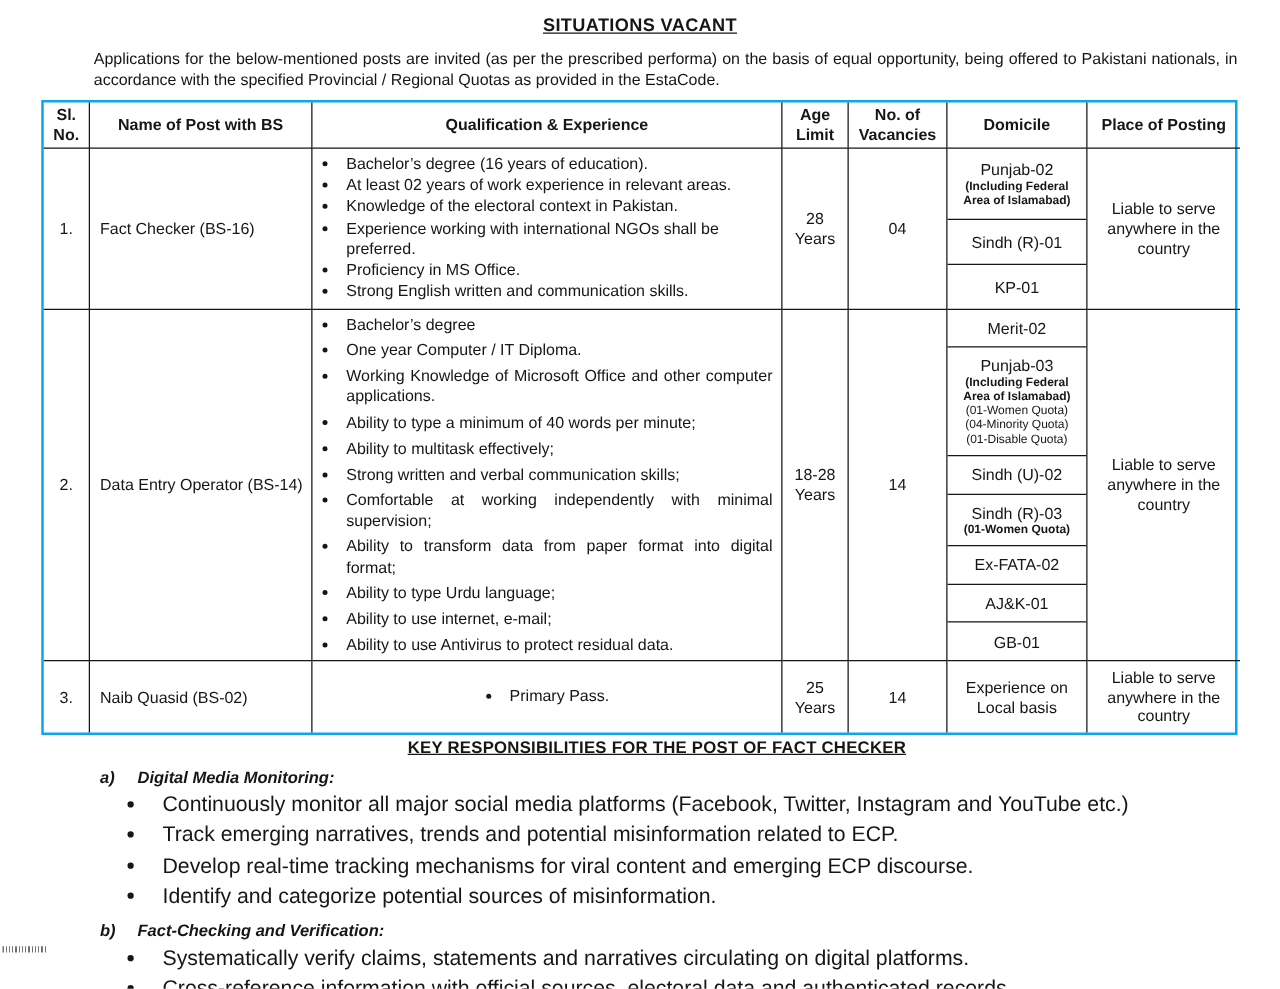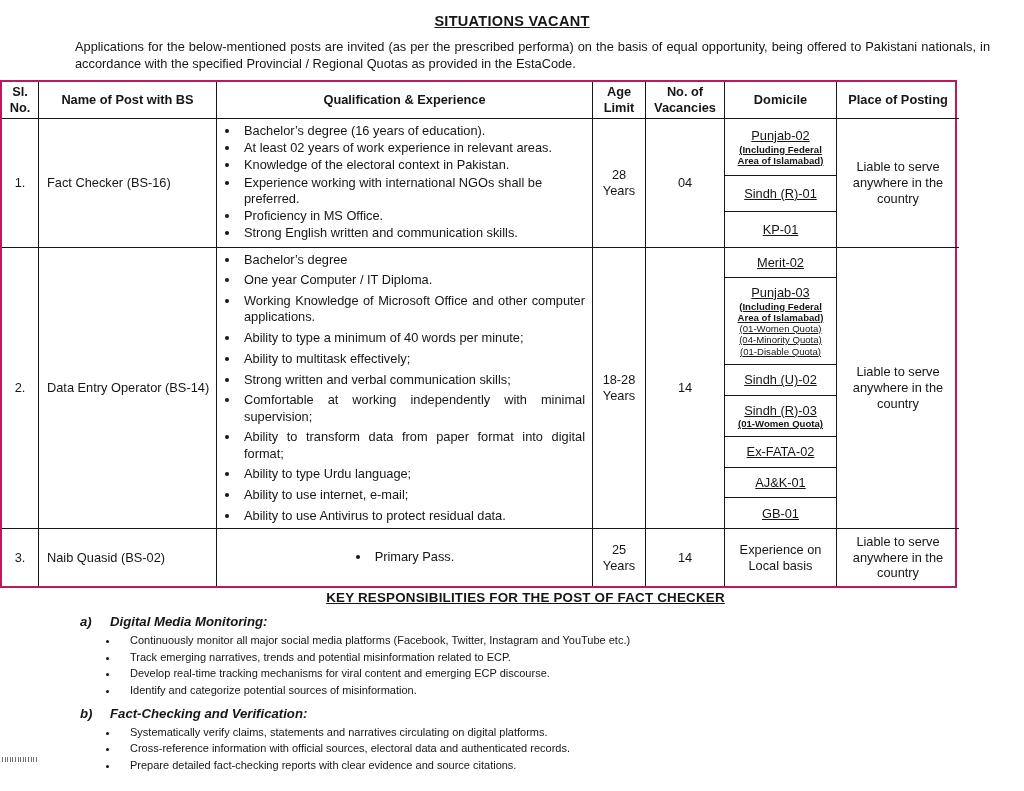--- a/index.html
+++ b/index.html
@@ -25,24 +25,25 @@
   }
   .intro {
     margin: 9px 34px 7px 75px;
     font-size: 12.8px;
     line-height: 1.36;
     text-align: justify;
   }
 
   
   .vtable {
+    margin-left: 33px;
     width: 957px;
     display: grid;
     grid-template-columns: 37px 178px 376px 53px 79px 112px 122px;
-    border: 2px solid #be185d;
+    border: 2px solid #0ea5e9;
   }
   .c {
     border-right: 1.5px solid #161616;
     border-bottom: 1.5px solid #161616;
     font-size: 12.8px;
     display: flex;
     align-items: center;
     justify-content: center;
     text-align: center;
     padding: 3px 4px;
@@ -70,21 +71,21 @@
     margin: 0;
     padding-left: 17px;
     list-style: disc;
   }
   .qual li { line-height: 1.27; margin: 0 0 1px 0; padding-left: 4px; }
   .qual.spaced li { margin-bottom: 4.5px; text-align: justify; }
   .qual.spaced li:last-child { margin-bottom: 0; }
   .row3-min { min-height: 57px; }
 
   
-  .c.dom { padding: 0; display: flex; flex-direction: column; align-items: center; text-decoration: underline; }
+  .c.dom { padding: 0; display: flex; flex-direction: column; align-items: center; }
   .dom-stack { flex: 1; display: flex; flex-direction: column; width: 100%; }
   .dom-cell {
     flex: 1 0 auto;
     border-bottom: 1.5px solid #161616;
     display: flex;
     flex-direction: column;
     justify-content: center;
     align-items: center;
     text-align: center;
     padding: 3px 2px;
@@ -104,21 +105,21 @@
     letter-spacing: .2px;
     padding-left: 27px;
   }
   .section { margin: 9px 0 0 80px; }
   .sec-head { display: flex; font-weight: bold; font-style: italic; font-size: 13.2px; }
   .sec-label { width: 30px; }
   .sec-list {
     margin: 4px 0 0 24px;
     padding-left: 15px;
     list-style: disc;
-    font-size: 11px;
+    font-size: 17px;
     line-height: 1.28;
   }
   .sec-list li { margin-bottom: 2.5px; padding-left: 11px; }
 
   
   .scan-artifact {
     position: absolute;
     left: 2px; top: 757px;
     width: 36px; height: 5px;
     background: repeating-linear-gradient(90deg, #444 0 1px, transparent 1px 2.6px);

